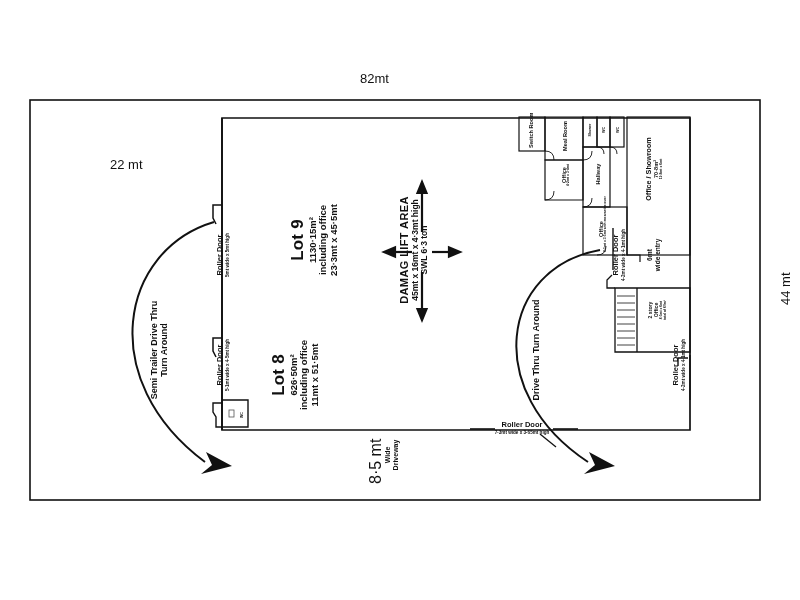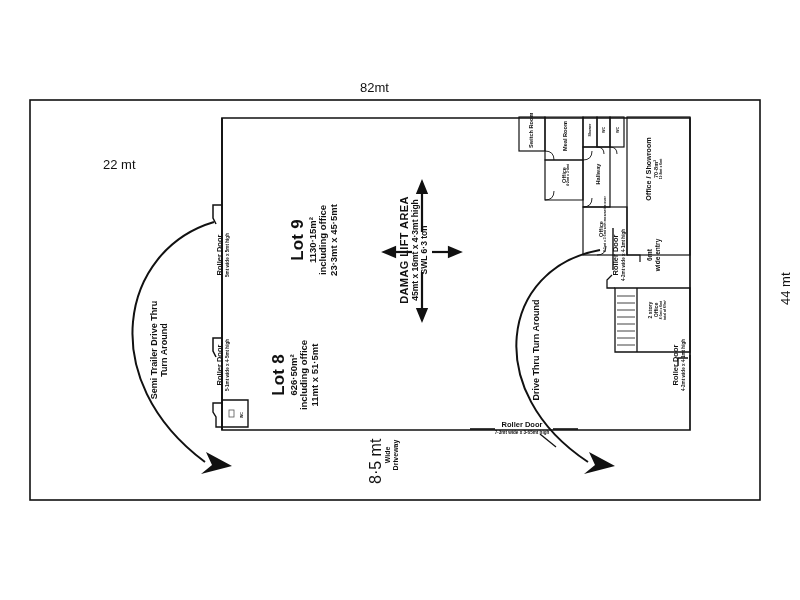--- a/index.html
+++ b/index.html
@@ -148,23 +148,23 @@
     </g>
 
     <g fill="none" stroke="#111111" stroke-width="1.4">
       <line x1="613" y1="228" x2="613" y2="270"></line>
       <line x1="690" y1="355" x2="690" y2="400"></line>
       <path d="M 688 358 L 678 358 L 678 366"></path>
     </g>
 
   </svg>
 
-  <div class="lbl dim-major" style="left:360px; top:81px;">82mt</div>
-
-  <div class="lbl dim-major" style="left:103px; top:158px;">22 mt</div>
+  <div class="lbl dim-major" style="left:360px; top:72px;">82mt</div>
+
+  <div class="lbl dim-major" style="left:110px; top:158px;">22 mt</div>
 
   <div class="lbl dim-major rot90" style="left:779px; top:305px;">44 mt</div>
 
   <div class="lbl rot90 centerblock" style="left:288px; top:320px; width:160px;">
     <div class="lot-title">Lot 9</div>
     <div class="lot-sub">1130·15m²</div>
     <div class="lot-sub2">including office</div>
     <div class="lot-sub2">23·3mt x 45·5mt</div>
   </div>
 

